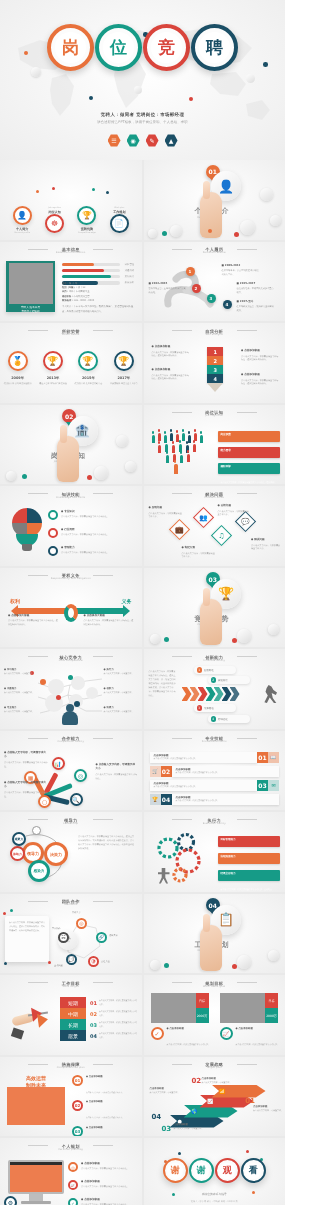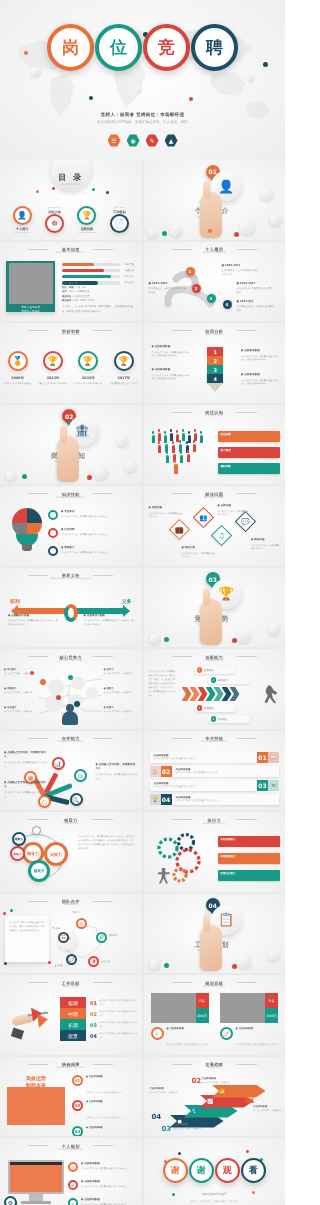--- a/index.html
+++ b/index.html
@@ -492,24 +492,20 @@
       <div class="hexbadge c1">☰</div>
       <div class="hexbadge c2">◉</div>
       <div class="hexbadge c3">✎</div>
       <div class="hexbadge c4">▲</div>
     </div>
   </div>
 
   <div id="grid">
 
     <div class="cell slide">
-      <div class="toc-head">
-        <b>目 录</b>
-        <span>CONTENTS</span>
-      </div>
       <div class="dot" style="left:36px;top:30px;width:3px;height:3px;background:#E8713B;"></div>
       <div class="dot" style="left:52px;top:27px;width:3px;height:3px;background:#D9453C;"></div>
       <div class="dot" style="left:92px;top:28px;width:3px;height:3px;background:#169B87;"></div>
       <div class="dot" style="left:106px;top:31px;width:3px;height:3px;background:#1B4F66;"></div>
       <div class="toc-items">
         <div class="toc-i">
           <div class="toc-ring" style="border-color:#E8713B;color:#E8713B;">👤</div>
           <div class="toc-lbl">个人简介</div>
           <div class="toc-en">Personal profile</div>
         </div>

